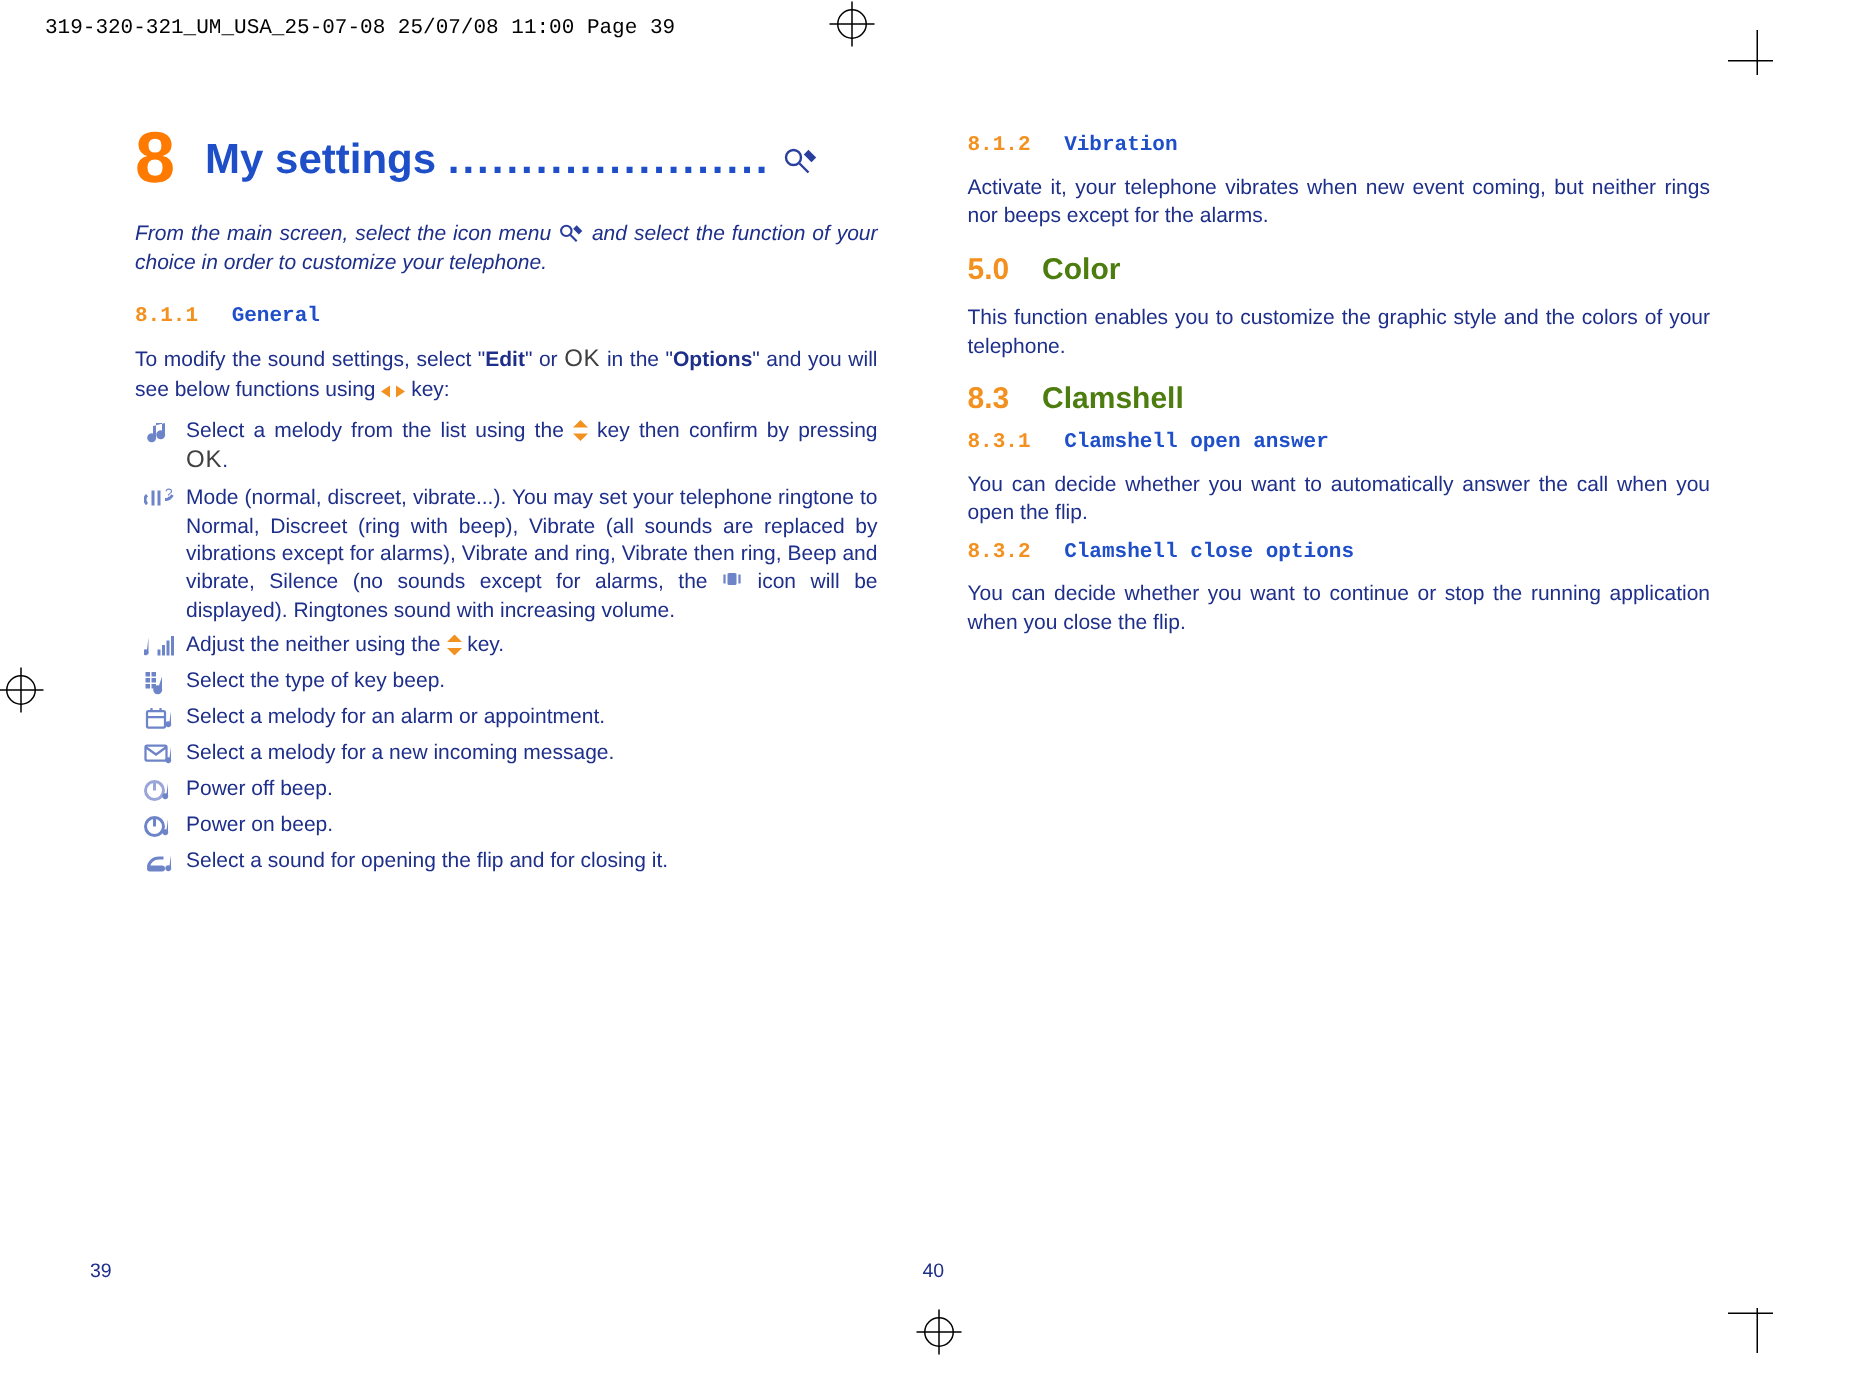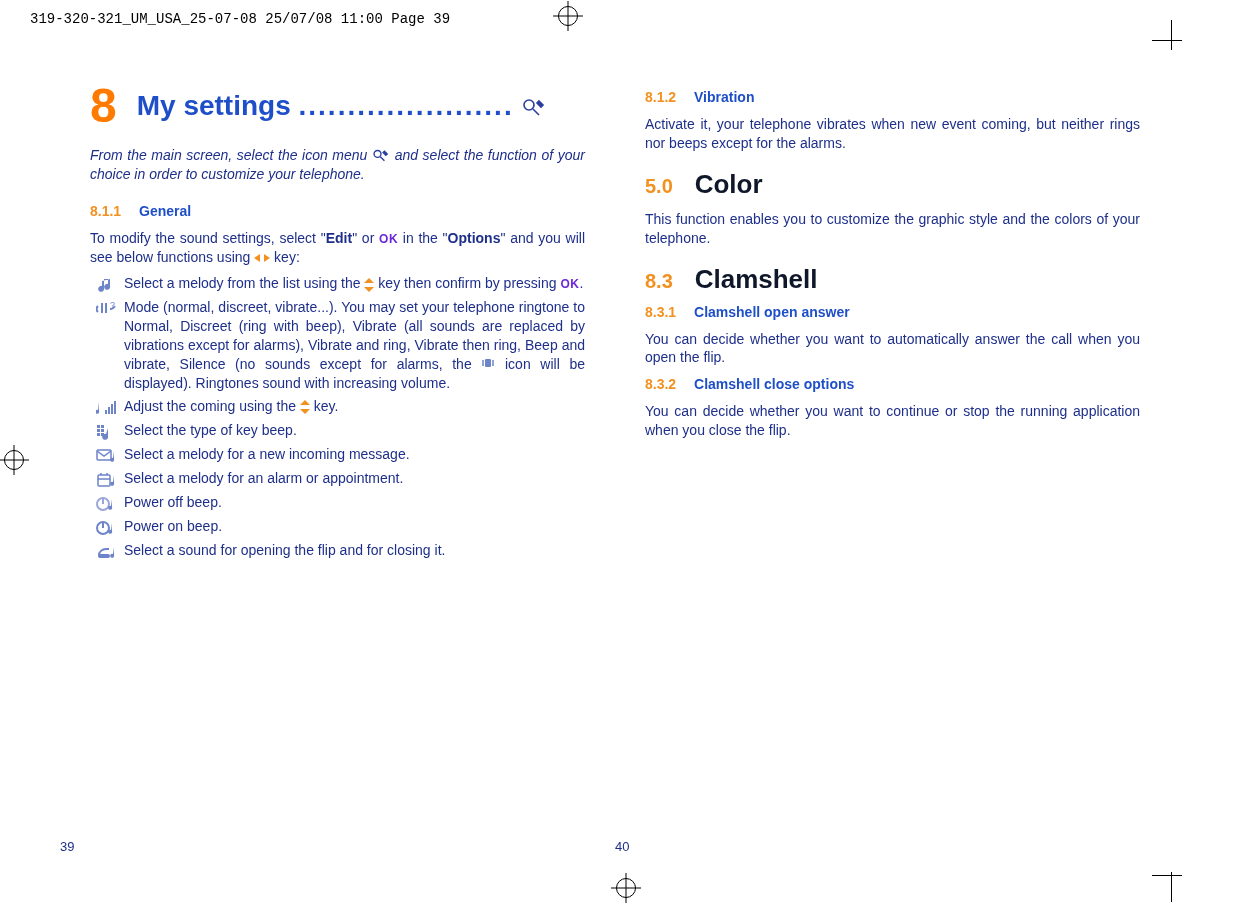--- a/index.html
+++ b/index.html
@@ -12,26 +12,26 @@
   .reg.cross::after{top:50%;left:-6px;height:1px;width:30px;transform:translateY(-50%);}
   .spread{position:absolute;top:70px;left:60px;right:60px;bottom:60px;display:flex;}
   .page{flex:1;padding:12px 30px 10px 30px;box-sizing:border-box;position:relative;}
   .chapNumWrap{display:flex;align-items:center;gap:20px;}
   .chapNum{font-size:48px;font-weight:700;color:#ff7a00;line-height:1;}
   .chapTitle{font-size:28px;font-weight:700;color:#1e4fc9;text-align:right;}
   .dots{letter-spacing:2px;}
   .intro{margin:16px 0 18px 0;font-style:italic;}
   .h2{margin:14px 0 6px 0;}
   .h2 .num{color:#f39120;font-weight:700;font-size:20px;margin-right:18px;}
-  .h2 .txt{color:#0f172a;font-weight:700;font-size:26px;}
-  .h3{margin:6px 0 4px 0;}
+  .h2 .txt{color:#4d7c0f;font-weight:700;font-size:20px;}
+  .h3{margin:6px 0 4px 0;font-family:Liberation Mono, monospace;}
   .h3 .num{color:#f39120;font-weight:700;font-size:14px;margin-right:14px;}
   .h3 .txt{color:#1e4fc9;font-weight:700;font-size:14px;}
   p{margin:8px 0;}
-  .ok{color:#6d28d9;font-weight:700;font-size:12px;letter-spacing:.5px;}
+  .ok{color:#404040;font-weight:400;font-size:16px;letter-spacing:.5px;}
   .iconlist{margin:6px 0;}
   .row{display:flex;align-items:flex-start;margin:4px 0;}
   .row .ic{flex:0 0 34px;display:flex;justify-content:center;padding-top:2px;}
   .row .tx{flex:1;text-align:justify;}
   .arrows-v{display:inline-block;width:10px;vertical-align:middle;}
   .arrows-v svg{display:block;}
   .arrows-lr svg{display:inline-block;vertical-align:middle;}
   .pgnum{position:absolute;bottom:6px;left:0;right:0;text-align:left;color:#1e2f8a;font-size:13px;}
   .icon-box{width:22px;height:18px;}
   .just{text-align:justify;}
@@ -141,21 +141,21 @@
         <div class="ic">
           <svg class="icon-box" viewBox="0 0 22 18">
                 <path d="M3 3v9a2 2 0 1 1-1-1" fill="#6e84c8"></path>
                 <rect x="9" y="11" width="2" height="4" fill="#6e84c8"></rect>
                 <rect x="12" y="8" width="2" height="7" fill="#6e84c8"></rect>
                 <rect x="15" y="5" width="2" height="10" fill="#6e84c8"></rect>
                 <rect x="18" y="2" width="2" height="13" fill="#6e84c8"></rect>
               </svg>
         </div>
         <div class="tx">
-          <span>Adjust the coming using the </span>
+          <span>Adjust the neither using the </span>
           <span class="arrows-v"><svg width="10" height="14" viewBox="0 0 10 14">
                   <polygon points="5,0 10,5 0,5" fill="#f39120"></polygon>
                   <polygon points="5,14 10,9 0,9" fill="#f39120"></polygon>
                 </svg></span>
           <span> key.</span>
         </div>
       </div>
 
       <div class="row">
         <div class="ic">
@@ -170,42 +170,42 @@
                 </g>
                 <path d="M12 5v8a3 3 0 1 1-2-2" fill="#6e84c8"></path>
               </svg>
         </div>
         <div class="tx">Select the type of key beep.</div>
       </div>
 
       <div class="row">
         <div class="ic">
           <svg class="icon-box" viewBox="0 0 22 18">
+                <rect x="2" y="4" width="12" height="11" rx="1" fill="none" stroke="#6e84c8" stroke-width="1.5"></rect>
+                <path d="M2 8h12M5 4V2M11 4V2" stroke="#6e84c8" stroke-width="1.5"></path>
+                <path d="M18 4v8a2 2 0 1 1-1-1" fill="#6e84c8"></path>
+              </svg>
+        </div>
+        <div class="tx">Select a melody for an alarm or appointment.</div>
+      </div>
+
+      <div class="row">
+        <div class="ic">
+          <svg class="icon-box" viewBox="0 0 22 18">
                 <rect x="1" y="3" width="14" height="10" rx="1" fill="none" stroke="#6e84c8" stroke-width="1.5"></rect>
                 <path d="M1 4l7 5 7-5" stroke="#6e84c8" stroke-width="1.5" fill="none"></path>
                 <path d="M18 4v8a2 2 0 1 1-1-1" fill="#6e84c8"></path>
               </svg>
         </div>
         <div class="tx">Select a melody for a new incoming message.</div>
       </div>
 
       <div class="row">
         <div class="ic">
           <svg class="icon-box" viewBox="0 0 22 18">
-                <rect x="2" y="4" width="12" height="11" rx="1" fill="none" stroke="#6e84c8" stroke-width="1.5"></rect>
-                <path d="M2 8h12M5 4V2M11 4V2" stroke="#6e84c8" stroke-width="1.5"></path>
-                <path d="M18 4v8a2 2 0 1 1-1-1" fill="#6e84c8"></path>
-              </svg>
-        </div>
-        <div class="tx">Select a melody for an alarm or appointment.</div>
-      </div>
-
-      <div class="row">
-        <div class="ic">
-          <svg class="icon-box" viewBox="0 0 22 18">
                 <circle cx="7" cy="9" r="6" fill="none" stroke="#9aa6d8" stroke-width="2"></circle>
                 <path d="M7 3v6" stroke="#9aa6d8" stroke-width="2"></path>
                 <path d="M16 4v8a2 2 0 1 1-1-1" fill="#6e84c8"></path>
               </svg>
         </div>
         <div class="tx">Power off beep.</div>
       </div>
 
       <div class="row">
         <div class="ic">

